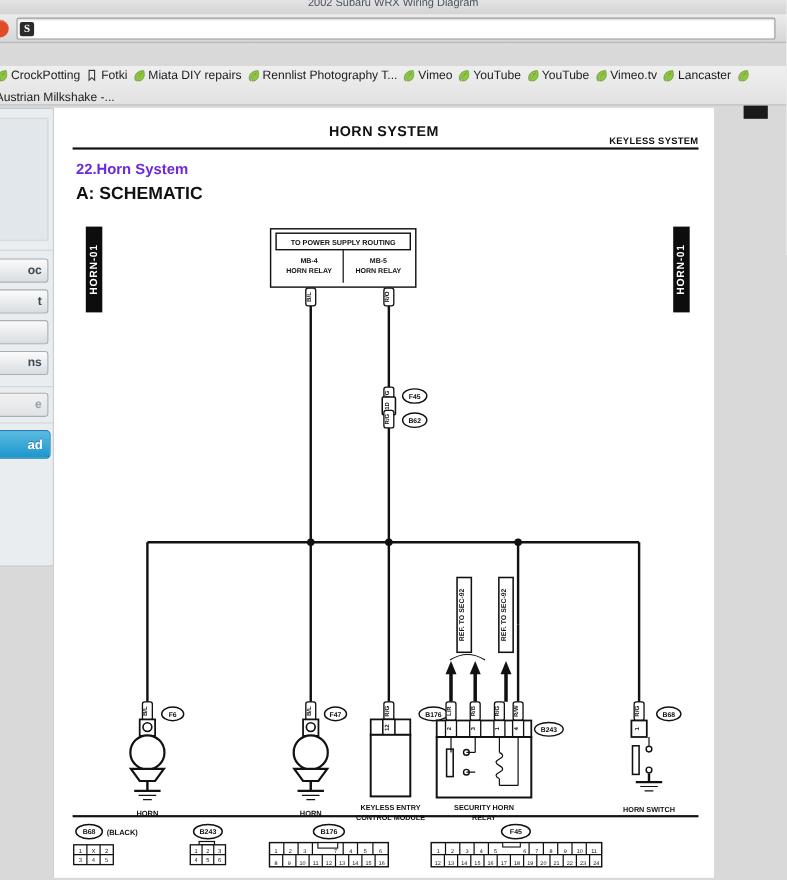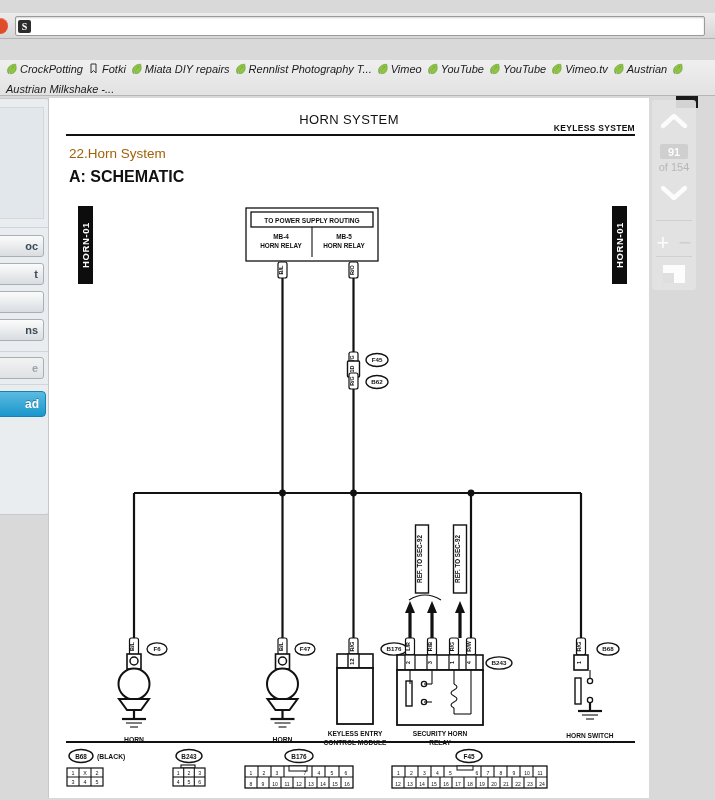--- a/index.html
+++ b/index.html
@@ -53,21 +53,21 @@
     position:absolute;left:0;top:4px;width:715px;text-align:center;
     font-size:10.5px;color:#6b6b6b;
   }
 
   .bookmarks{
     position:absolute;left:0;top:60px;width:715px;height:35px;
     background:linear-gradient(#efefef,#e2e2e2);
     border-bottom:1px solid #b5b5b5;
     overflow:hidden;
   }
-  .bm-row{display:flex;align-items:center;height:18px;padding-left:10px;font-style:italic;}
+  .bm-row{display:flex;align-items:center;height:18px;padding-left:0px;}
   .bm{
     display:flex;align-items:center;font-size:11px;color:#1b1b1b;
     white-space:nowrap;margin-right:5px;
   }
   .bm-ico{
     width:11px;height:12px;margin-right:3px;flex:0 0 auto;display:block;
   }
   .bm:first-child{margin-left:-4px;}
 
   
@@ -139,48 +139,51 @@
     position:absolute;left:0;top:160px;width:44px;height:28px;
     display:flex;align-items:center;justify-content:center;
   }
   .corner-black{
     position:absolute;left:676px;top:0px;width:22px;height:12px;background:#1a1a1a;
   }
 
   
   .pg-title{
     position:absolute;left:0;top:14px;width:600px;text-align:center;
-    font-size:13px;font-weight:normal;color:#111;letter-spacing:.4px;
+    font-size:13px;font-weight:bold;color:#111;letter-spacing:.4px;
   }
   .pg-sub{
     position:absolute;right:14px;top:25px;font-size:8.5px;font-weight:bold;color:#111;
     letter-spacing:.3px;
   }
   .pg-rule{position:absolute;left:17px;top:36px;width:569px;height:2px;background:#111;}
-  .pg-h1{position:absolute;left:20px;top:48px;font-size:13.5px;font-weight:normal;color:#a16207;}
+  .pg-h1{position:absolute;left:20px;top:48px;font-size:13.5px;font-weight:bold;color:#6d28d9;}
   .pg-h2{position:absolute;left:20px;top:70px;font-size:16px;font-weight:bold;color:#111;}
 
   .vtab{
     position:absolute;width:15px;background:#0d0d0d;
     display:flex;align-items:center;justify-content:center;
   }
   .vtab span{
     writing-mode:vertical-rl;transform:rotate(180deg);
     color:#fff;font-size:9.5px;font-weight:bold;letter-spacing:.6px;
   }
 
   .svgwrap{position:absolute;left:0;top:0;width:600px;height:700px;}
 
   .foot-rule{position:absolute;left:17px;top:643px;width:569px;height:1.5px;background:#111;}
 </style>
 </head>
 <body>
 
 <div class="app">
 
+  <div class="titlebar">
+    <div class="titlebar-text">2002 Subaru WRX Wiring Diagram</div>
+  </div>
 
   <div class="urlbar-row">
     <div class="back-dot"></div>
     <div class="urlfield">
       <div class="favicon">S</div>
     </div>
   </div>
 
 
   <div class="bookmarks">
@@ -230,21 +233,21 @@
         <div class="bm">
           <svg class="bm-ico" viewBox="0 0 11 12">
             <path d="M9.6 1.2 C6 1.2 2.2 3 1.6 6.8 C1.3 8.6 2 10 2 10 L3.2 10.8 C3.2 10.8 2.6 8.4 4 6.4 C5.6 4.1 8 3.6 8 3.6 C8 3.6 5.6 5 4.6 7 C3.8 8.6 4.2 10.6 4.2 10.6 C7.4 11.2 10 8.6 10.2 5.2 C10.3 3.2 9.6 1.2 9.6 1.2 Z" fill="#8dc63f" stroke="#5a8a20" stroke-width=".5"></path>
           </svg>
           <span>Vimeo.tv</span>
         </div>
         <div class="bm">
           <svg class="bm-ico" viewBox="0 0 11 12">
             <path d="M9.6 1.2 C6 1.2 2.2 3 1.6 6.8 C1.3 8.6 2 10 2 10 L3.2 10.8 C3.2 10.8 2.6 8.4 4 6.4 C5.6 4.1 8 3.6 8 3.6 C8 3.6 5.6 5 4.6 7 C3.8 8.6 4.2 10.6 4.2 10.6 C7.4 11.2 10 8.6 10.2 5.2 C10.3 3.2 9.6 1.2 9.6 1.2 Z" fill="#8dc63f" stroke="#5a8a20" stroke-width=".5"></path>
           </svg>
-          <span>Austrian</span>
+          <span>Lancaster</span>
         </div>
         <div class="bm">
           <svg class="bm-ico" viewBox="0 0 11 12">
             <path d="M9.6 1.2 C6 1.2 2.2 3 1.6 6.8 C1.3 8.6 2 10 2 10 L3.2 10.8 C3.2 10.8 2.6 8.4 4 6.4 C5.6 4.1 8 3.6 8 3.6 C8 3.6 5.6 5 4.6 7 C3.8 8.6 4.2 10.6 4.2 10.6 C7.4 11.2 10 8.6 10.2 5.2 C10.3 3.2 9.6 1.2 9.6 1.2 Z" fill="#8dc63f" stroke="#5a8a20" stroke-width=".5"></path>
           </svg>
           <span></span>
         </div>
       </div>
     <div class="bm-row" id="bm-row2" style="margin-top:2px;">
         <div class="bm">
@@ -570,38 +573,14 @@
           <text x="445" y="688" class="lbl" font-size="5" text-anchor="middle">20</text>
           <text x="457" y="688" class="lbl" font-size="5" text-anchor="middle">21</text>
           <text x="469" y="688" class="lbl" font-size="5" text-anchor="middle">22</text>
           <text x="481" y="688" class="lbl" font-size="5" text-anchor="middle">23</text>
           <text x="493" y="688" class="lbl" font-size="5" text-anchor="middle">24</text>
         </g>
       </svg>
     </div>
 
     <div class="corner-black"></div>
-    <div class="rtools">
-      <div class="rt-chev" style="top:6px;">
-        <svg width="26" height="16" viewBox="0 0 26 16">
-          <path d="M2 13 L13 3 L24 13" stroke="#fff" stroke-width="4.4" fill="none" stroke-linecap="round" stroke-linejoin="round"></path>
-        </svg>
-      </div>
-      <div class="pagenum">91</div>
-      <div class="pageof">of 154</div>
-      <div class="rt-chev" style="top:78px;">
-        <svg width="26" height="16" viewBox="0 0 26 16">
-          <path d="M2 3 L13 13 L24 3" stroke="#fff" stroke-width="4.4" fill="none" stroke-linecap="round" stroke-linejoin="round"></path>
-        </svg>
-      </div>
-      <div class="rt-div" style="top:120px;"></div>
-      <div class="rt-plus">+</div>
-      <div class="rt-minus">−</div>
-      <div class="rt-div" style="top:156px;"></div>
-      <div class="rt-full">
-        <svg width="24" height="20" viewBox="0 0 24 20">
-          <rect x="1" y="1" width="22" height="18" fill="#fff"></rect>
-          <rect x="1" y="9" width="11" height="10" fill="#e0e0e0"></rect>
-        </svg>
-      </div>
-    </div>
   </div>
 </div>
 
 </body></html>

